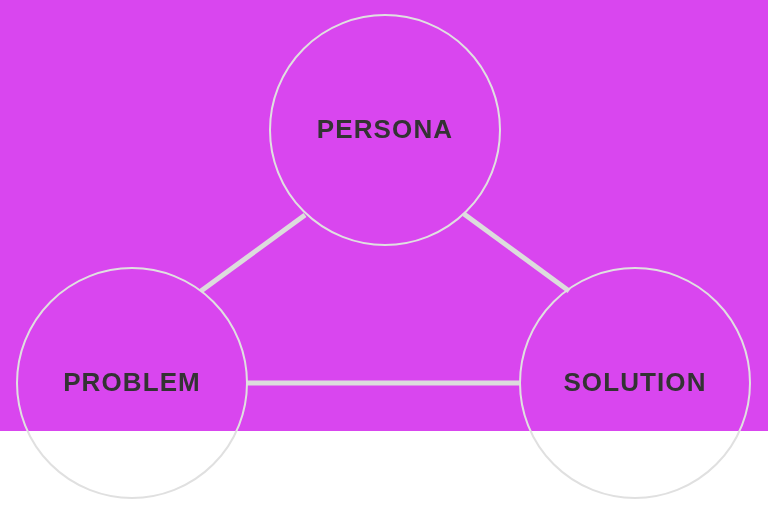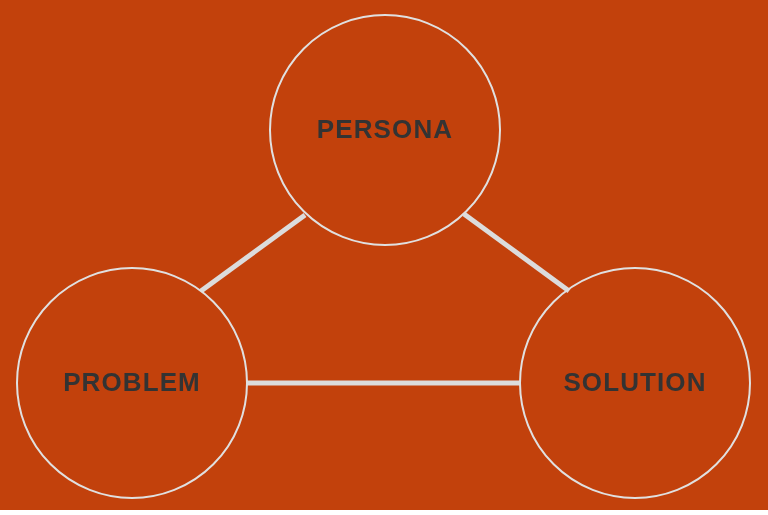--- a/index.html
+++ b/index.html
@@ -10,22 +10,22 @@
   body {
     width: 768px;
     height: 515px;
     background: #ffffff;
     font-family: "Liberation Sans", sans-serif;
     overflow: hidden;
   }
   #diagram-root {
     position: relative;
     width: 768px;
-    height: 510px;
-    background: #c2410c;
+    height: 431px;
+    background: #d946ef;
   }
   #diagram-svg {
     position: absolute;
     top: 0;
     left: 0;
     width: 768px;
     height: 515px;
     display: block;
   }
   .node-label {

